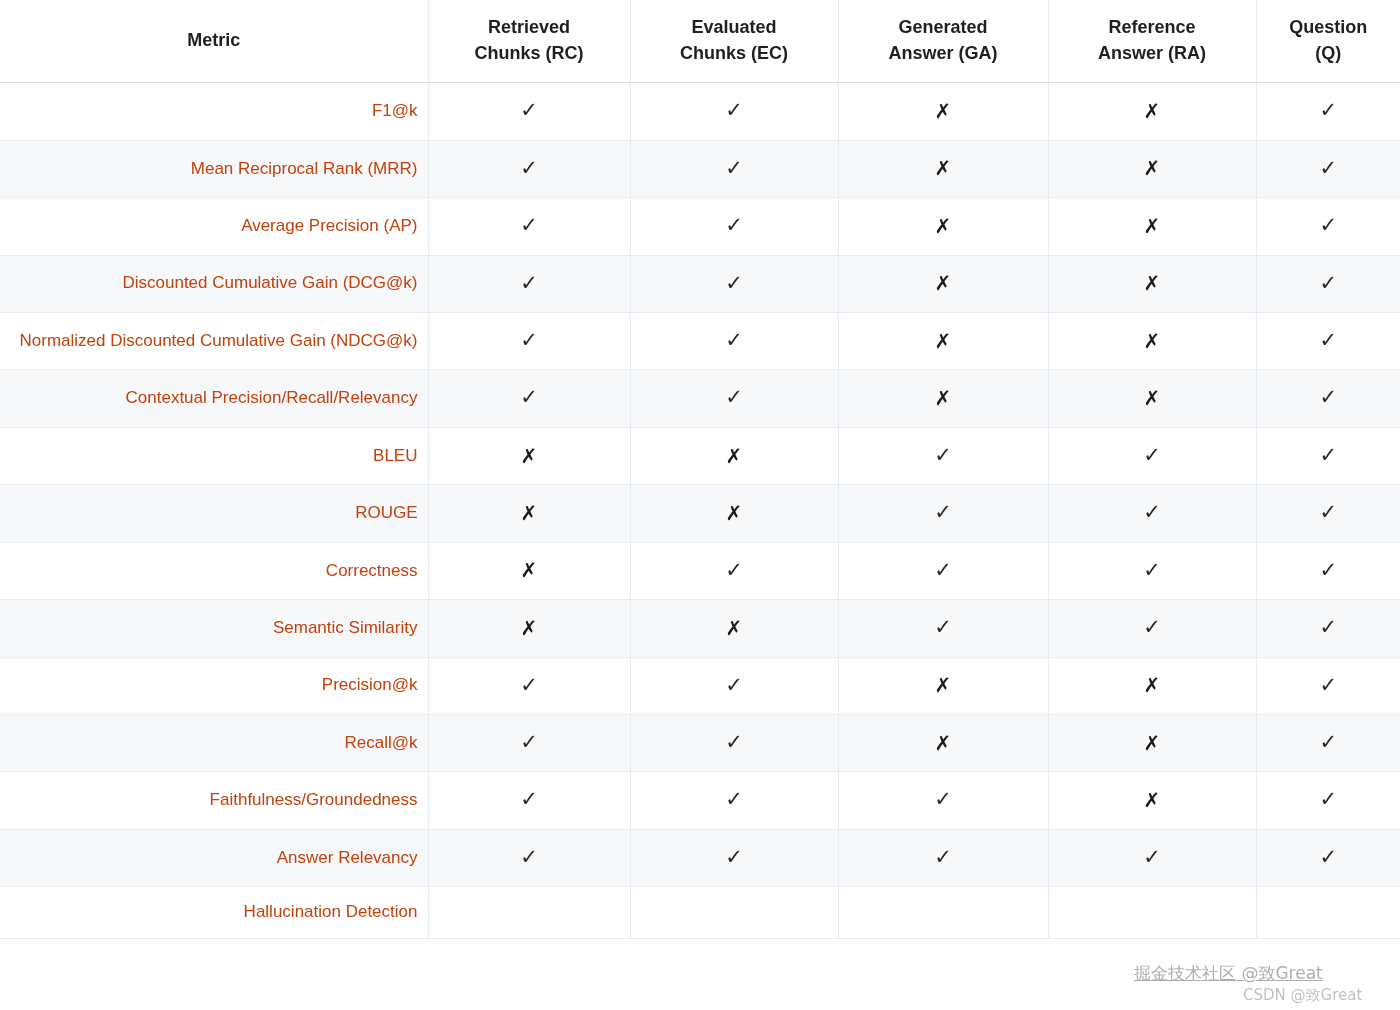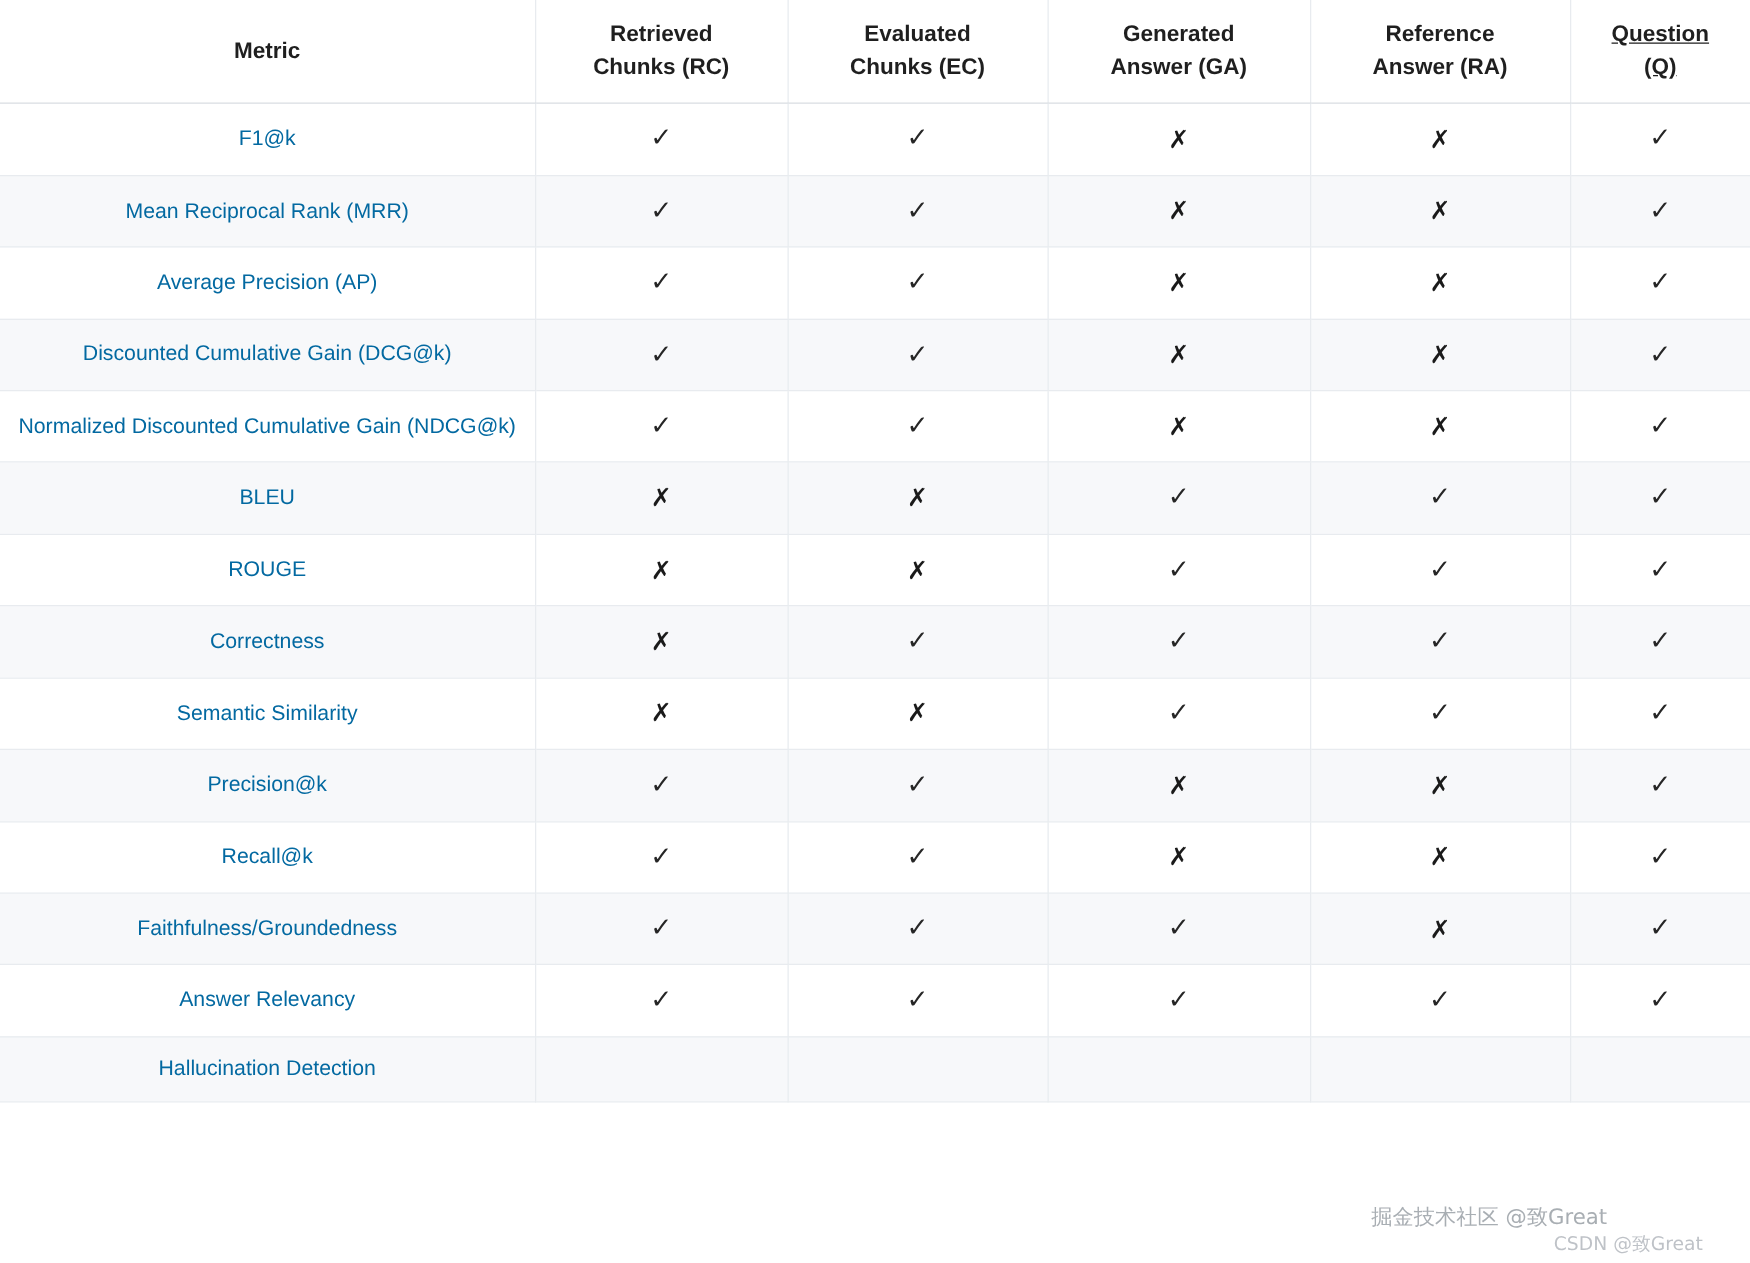--- a/index.html
+++ b/index.html
@@ -36,41 +36,41 @@
     font-size: 18px;
     font-weight: bold;
     color: #1f1f1f;
     text-align: center;
     padding: 14px 10px 16px 10px;
     border-bottom: 1px solid #d9dde2;
     border-right: 1px solid #e8ebef;
     line-height: 1.45;
     vertical-align: middle;
   }
-  table.metrics thead th:last-child { border-right: none; text-decoration: underline; }
+  table.metrics thead th:last-child { border-right: none; }
   table.metrics thead th.metric-head {
     text-align: center;
   }
   table.metrics tbody td {
     font-size: 17px;
     padding: 13px 10px;
     border-bottom: 1px solid #e8ebef;
     border-right: 1px solid #e8ebef;
     vertical-align: middle;
     line-height: 1.45;
     height: 20px;
   }
   table.metrics tbody td:last-child { border-right: none; }
   table.metrics tbody tr:nth-child(odd) td { background: #ffffff; }
   table.metrics tbody tr:nth-child(even) td { background: #f7f8fa; }
 
   td.metric-cell {
-    text-align: center;
+    text-align: right;
     padding-left: 22px;
-    color: #0369a1;
+    color: #c2410c;
   }
   td.mark-cell {
     text-align: center;
     font-size: 22px;
   }
   .check {
     color: #262626;
     font-weight: normal;
     display: inline-block;
     transform: translateY(-1px);
@@ -79,28 +79,29 @@
   }
   .cross {
     color: #1a1a1a;
     font-weight: bold;
     display: inline-block;
     font-family: "DejaVu Sans", sans-serif;
     font-size: 20px;
   }
   .watermark-jj {
     position: absolute;
-    left: 1097px;
+    left: 1134px;
     top: 962px;
     font-size: 17px;
     color: #9aa0a6;
     opacity: 0.85;
     pointer-events: none;
     white-space: nowrap;
     font-family: "DejaVu Sans", sans-serif;
+    text-decoration: underline;
   }
   .watermark-csdn {
     position: absolute;
     left: 1243px;
     top: 986px;
     font-size: 15px;
     color: #b8bcc2;
     opacity: 0.9;
     pointer-events: none;
     white-space: nowrap;
@@ -165,20 +166,28 @@
         </tr>
         <tr>
           <td class="metric-cell">Normalized Discounted Cumulative Gain (NDCG@k)</td>
           <td class="mark-cell"><span class="check">✓</span></td>
           <td class="mark-cell"><span class="check">✓</span></td>
           <td class="mark-cell"><span class="cross">✗</span></td>
           <td class="mark-cell"><span class="cross">✗</span></td>
           <td class="mark-cell"><span class="check">✓</span></td>
         </tr>
         <tr>
+          <td class="metric-cell">Contextual Precision/Recall/Relevancy</td>
+          <td class="mark-cell"><span class="check">✓</span></td>
+          <td class="mark-cell"><span class="check">✓</span></td>
+          <td class="mark-cell"><span class="cross">✗</span></td>
+          <td class="mark-cell"><span class="cross">✗</span></td>
+          <td class="mark-cell"><span class="check">✓</span></td>
+        </tr>
+        <tr>
           <td class="metric-cell">BLEU</td>
           <td class="mark-cell"><span class="cross">✗</span></td>
           <td class="mark-cell"><span class="cross">✗</span></td>
           <td class="mark-cell"><span class="check">✓</span></td>
           <td class="mark-cell"><span class="check">✓</span></td>
           <td class="mark-cell"><span class="check">✓</span></td>
         </tr>
         <tr>
           <td class="metric-cell">ROUGE</td>
           <td class="mark-cell"><span class="cross">✗</span></td>

